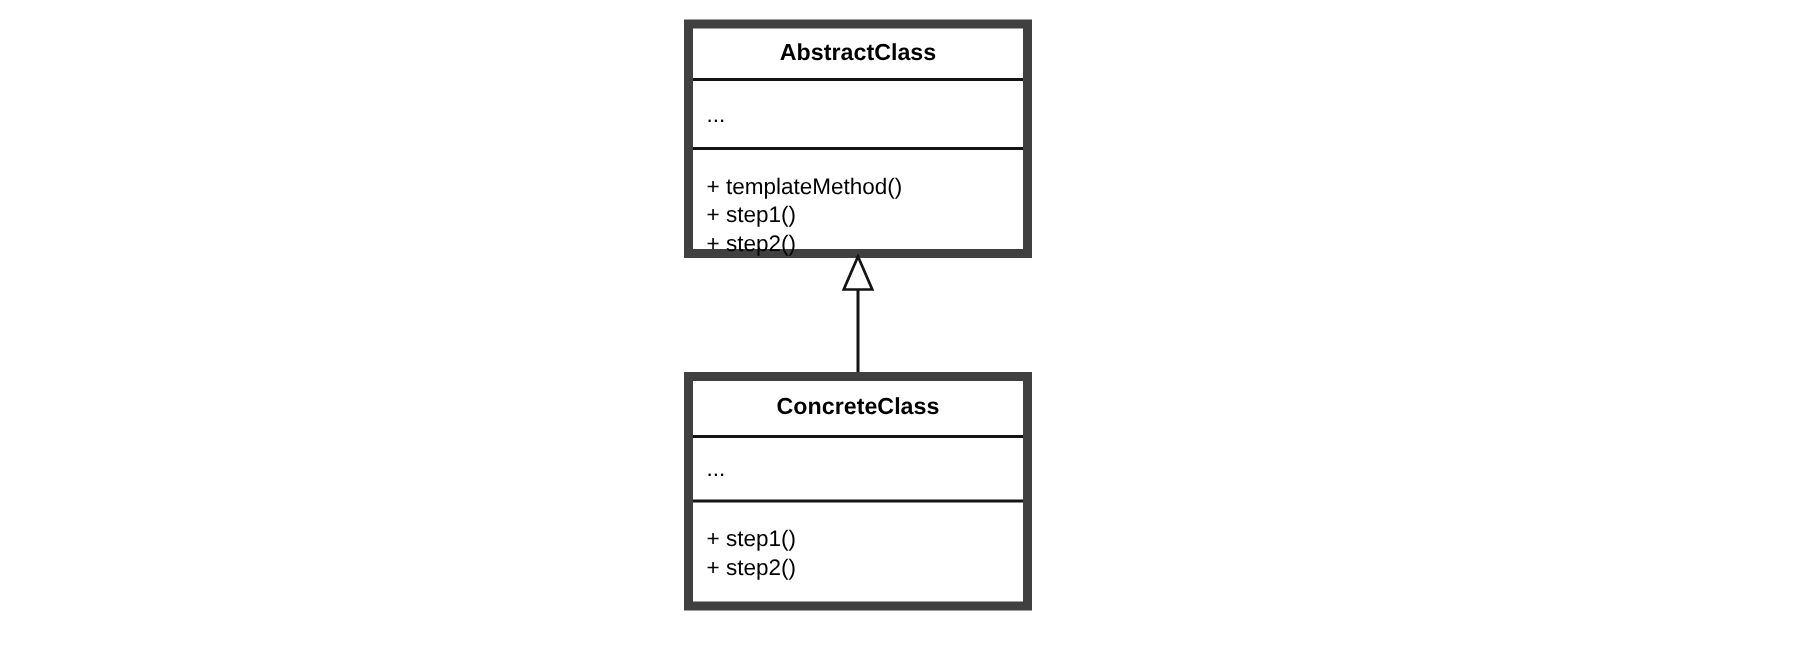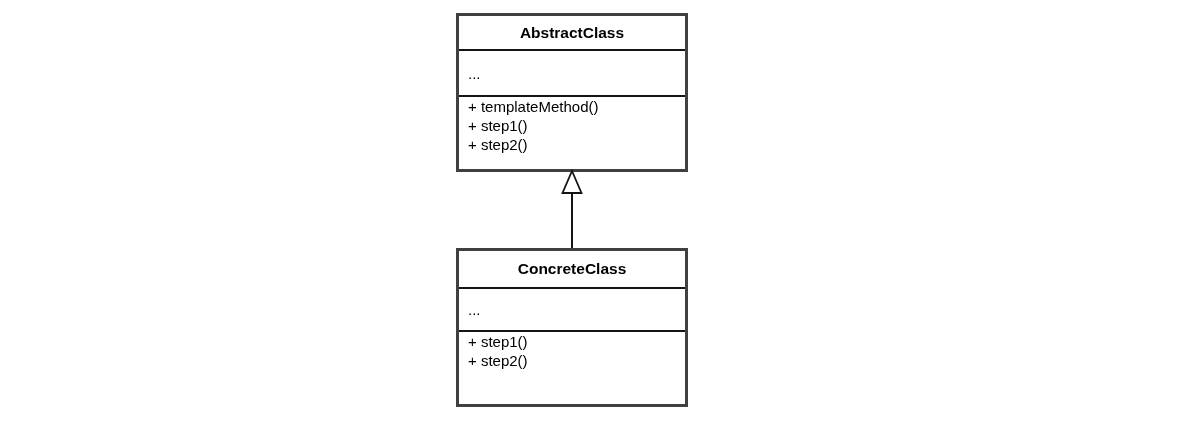--- a/index.html
+++ b/index.html
@@ -15,21 +15,21 @@
     font-family: "Liberation Sans", sans-serif;
     color: #000000;
     overflow: hidden;
   }
   .uml-class {
     position: absolute;
     left: 456px;
     width: 232px;
     height: 159px;
     background: #ffffff;
-    border: 3px solid #404040;
+    border: 6px solid #404040;
     box-sizing: border-box;
   }
   .uml-class--abstract { top: 13px; }
   .uml-class--concrete { top: 248px; }
   .uml-class__title {
     display: flex;
     align-items: center;
     justify-content: center;
     font-weight: bold;
     font-size: 15.5px;
@@ -42,21 +42,21 @@
     display: flex;
     align-items: center;
     padding-left: 9px;
     font-size: 15px;
     border-bottom: 2px solid #141414;
     box-sizing: border-box;
   }
   .uml-class--abstract .uml-class__attrs { height: 46px; }
   .uml-class--concrete .uml-class__attrs { height: 43px; }
   .uml-class__methods {
-    padding: 0 4px 0 9px;
+    padding: 15px 4px 0 9px;
     font-size: 15px;
     line-height: 19px;
   }
   .arrow-svg {
     position: absolute;
     left: 554px;
     top: 169px;
     width: 36px;
     height: 90px;
   }

